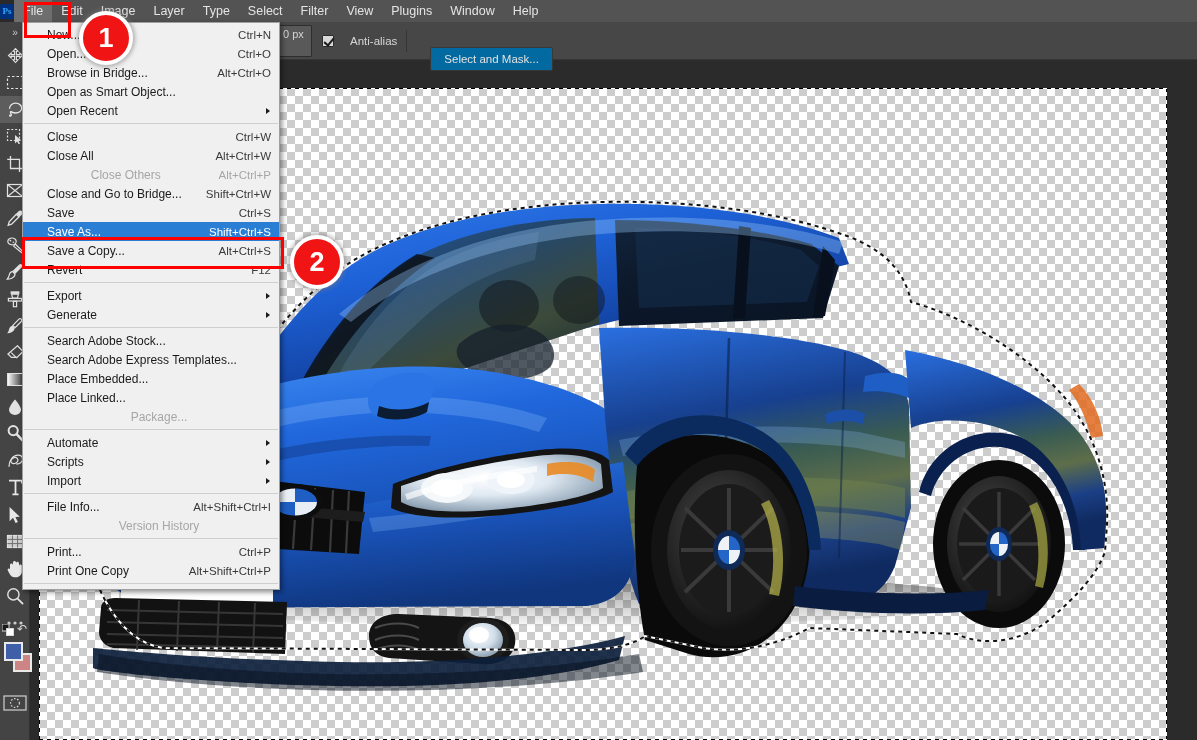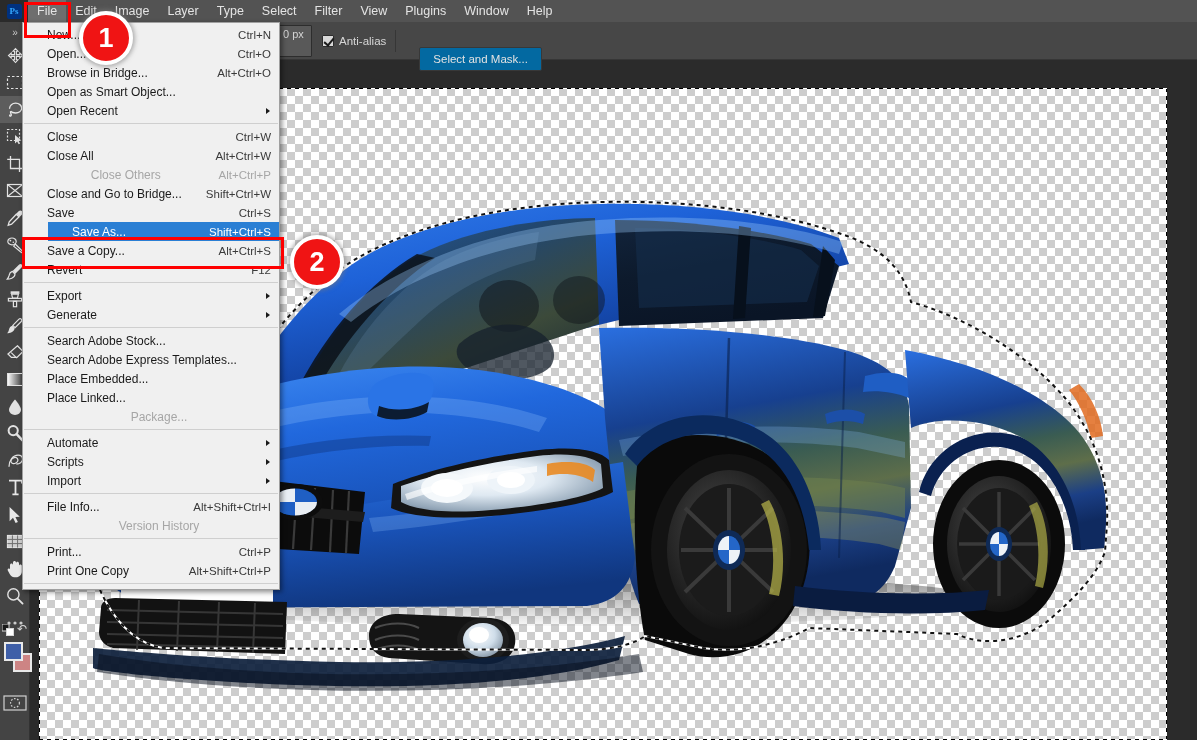--- a/index.html
+++ b/index.html
@@ -11,21 +11,21 @@
     -webkit-font-smoothing: antialiased;
   }
 
   
   #menubar{
     position:absolute; left:0; top:0; width:1197px; height:22px;
     background:#535353; display:flex; align-items:center;
     z-index:30;
   }
   #ps-logo{
-    width:28px; height:22px; display:flex; align-items:center; justify-content:center;
+    width:14px; height:22px; display:flex; align-items:center; justify-content:center;
     background:#2a2a2a;
   }
   #ps-logo .glyph{
     width:15px;height:15px;border-radius:2px;background:#00317f;
     color:#31a8ff;font-size:9px;font-weight:bold;line-height:15px;text-align:center;
     font-family:"Liberation Serif", serif;
   }
   .menu-item{
     color:#e4e4e4; font-size:12.5px; padding:0 9px; height:22px; line-height:22px;
     white-space:nowrap; cursor:default;
@@ -38,21 +38,21 @@
     background:#474747; border-bottom:1px solid #363636;
     display:flex; align-items:center; z-index:20;
   }
   #options-inner{ display:flex; align-items:center; margin-left:266px; height:100%; }
   .opt-sep{ width:1px; height:22px; background:#363636; margin:0 9px; }
   .px-field{
     width:46px; height:32px; background:#595959; border:1px solid #2d2d2d;
     color:#d4d4d4; font-size:11px; line-height:17px; padding-left:16px;
     border-radius:1px; overflow:hidden; white-space:nowrap;
   }
-  .check-wrap{ display:flex; align-items:center; gap:5px; margin-left:10px; }
+  .check-wrap{ display:flex; align-items:center; gap:16px; margin-left:10px; }
   .checkbox{
     width:12px;height:12px;background:#d9d9d9;border:1px solid #2d2d2d;border-radius:1px;
     position:relative;
   }
   .checkbox:after{
     content:"";position:absolute;left:3px;top:0px;width:4px;height:8px;
     border:solid #1c1c1c;border-width:0 2px 2px 0;transform:rotate(40deg);
   }
   .opt-label{ color:#d6d6d6; font-size:11.5px; white-space:nowrap; }
   .sm-button{
@@ -154,21 +154,21 @@
     z-index:50; padding:2px 0;
     font-family:"Liberation Sans", sans-serif;
   }
   .mrow{
     height:19px; display:flex; align-items:center; position:relative;
     padding:0 8px 0 24px; font-size:12px; color:#1a1a1a; white-space:nowrap;
   }
   .mrow .lbl{ flex:1; }
   .mrow .acc{ color:#3a3a3a; font-size:11.5px; margin-left:14px; }
   .mrow.disabled .lbl,.mrow.disabled .acc{ color:#a6a6a6;text-align:center; }
-  .mrow.highlight{ background:#2a7fd4;margin-left:25px; }
+  .mrow.highlight{ background:#2a7fd4; }
   .mrow.highlight .lbl,.mrow.highlight .acc{ color:#fff; }
   .mrow .arrow{
     position:absolute; right:9px; top:50%; transform:translateY(-50%);
     width:0;height:0;border-left:4px solid #1a1a1a;
     border-top:3.5px solid transparent;border-bottom:3.5px solid transparent;
   }
   .msep{ height:1px; background:#cfcfcf; margin:3px 1px; }
 </style>
 </head>
 <body>

